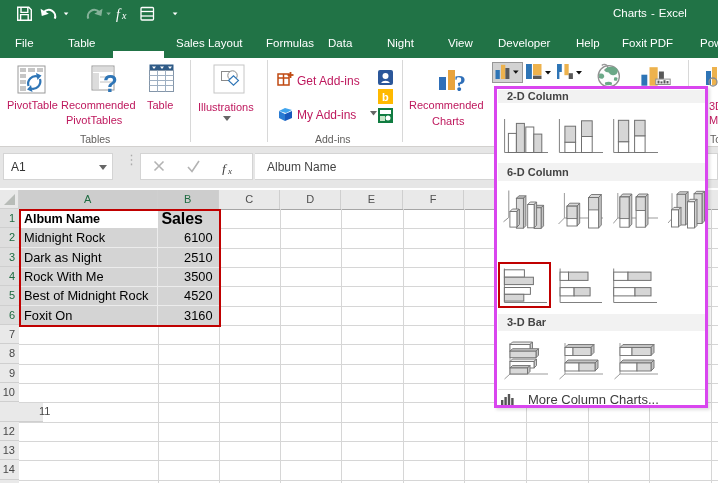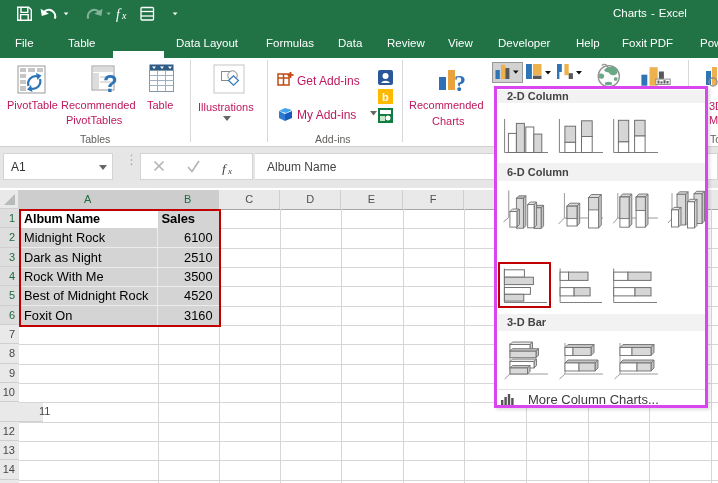--- a/index.html
+++ b/index.html
@@ -64,24 +64,24 @@
   </svg>
   <div class="abs" id="title">Charts<span style="margin:0 4px">-</span>Excel</div>
 </div>
 
 <div class="abs" id="tabrow">
   <div class="tab" style="left:15px">File</div>
   <div class="tab" style="left:68px">Table</div>
   <div class="abs" id="instab">
       <span>Insert</span>
     </div>
-  <div class="tab" style="left:176px">Data Layout</div>
+  <div class="tab" style="left:176px">Sales Layout</div>
   <div class="tab" style="left:266px">Formulas</div>
-  <div class="tab" style="left:338px">Data</div>
-  <div class="tab" style="left:387px">Review</div>
+  <div class="tab" style="left:328px">Data</div>
+  <div class="tab" style="left:387px">Night</div>
   <div class="tab" style="left:448px">View</div>
   <div class="tab" style="left:498px">Developer</div>
   <div class="tab" style="left:576px">Help</div>
   <div class="tab" style="left:622px">Foxit PDF</div>
   <div class="tab" style="left:700px">Pow</div>
 </div>
 
 <div class="abs" id="ribbon">
 
   <svg class="abs" style="left:17px;top:7px" width="30" height="29" viewBox="0 0 30 29">
@@ -325,21 +325,21 @@
   <div class="abs" style="left:19px;top:40.3px;width:200px;height:96.7px;background:#d4d4d4;"></div>
   <div class="abs" style="left:157.2px;top:40.3px;width:1px;height:96.7px;background:#ececec;"></div>
   <div class="abs" style="left:19px;top:59.4px;width:200px;height:1px;background:#ececec;"></div>
   <div class="abs" style="left:19px;top:78.7px;width:200px;height:1px;background:#ececec;"></div>
   <div class="abs" style="left:19px;top:98px;width:200px;height:1px;background:#ececec;"></div>
   <div class="abs" style="left:19px;top:117.4px;width:200px;height:1px;background:#ececec;"></div>
 
   <div class="abs" style="left:19px;top:20.5px;width:201.5px;height:118.2px;border:2.4px solid #c00000;"></div>
 
   <div class="celltext" style="left:24px;top:21px;font-weight:bold;font-size:12.6px;letter-spacing:-0.1px;">Album Name</div>
-  <div class="celltext" style="left:161.5px;top:21px;font-weight:bold;font-size:13px;letter-spacing:-0.1px;">Sales</div>
+  <div class="celltext" style="left:161.5px;top:21px;font-weight:bold;font-size:16px;letter-spacing:-0.1px;">Sales</div>
   <div class="celltext" style="left:24px;top:40.3px;">Midnight Rock</div>
   <div class="celltext num" style="left:157.5px;top:40.3px;width:55px;">6100</div>
   <div class="celltext" style="left:24px;top:59.7px;">Dark as Night</div>
   <div class="celltext num" style="left:157.5px;top:59.7px;width:55px;">2510</div>
   <div class="celltext" style="left:24px;top:79px;">Rock With Me</div>
   <div class="celltext num" style="left:157.5px;top:79px;width:55px;">3500</div>
   <div class="celltext" style="left:24px;top:98.3px;">Best of Midnight Rock</div>
   <div class="celltext num" style="left:157.5px;top:98.3px;width:55px;">4520</div>
   <div class="celltext" style="left:24px;top:117.7px;">Foxit On</div>
   <div class="celltext num" style="left:157.5px;top:117.7px;width:55px;">3160</div>

